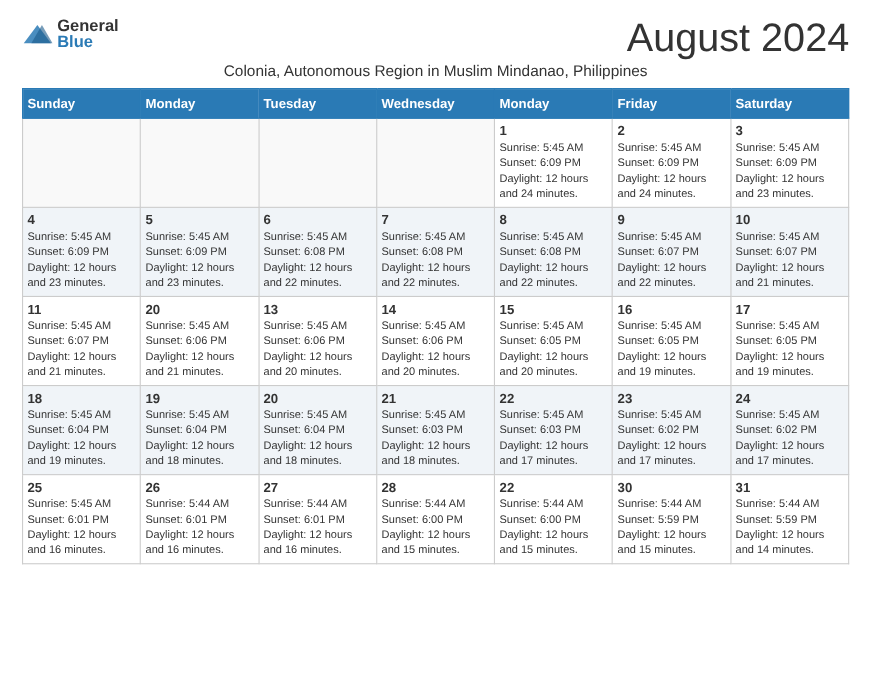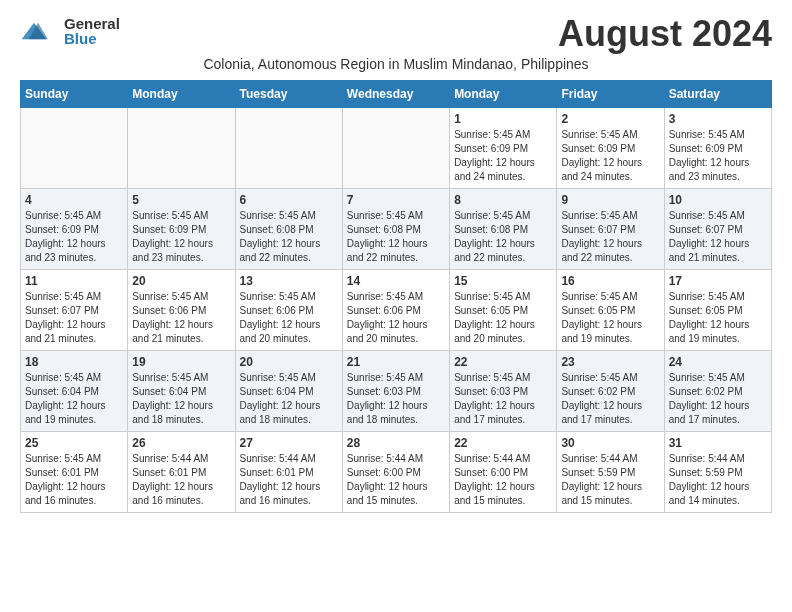--- a/index.html
+++ b/index.html
@@ -12,41 +12,41 @@
     }
     .header-top {
       display: flex;
       align-items: flex-start;
       justify-content: space-between;
       margin-bottom: 4px;
     }
     .logo {
       display: flex;
       align-items: center;
-      gap: 16px;
+      gap: 4px;
     }
     .logo-text-general {
       font-size: 15px;
       font-weight: bold;
       color: #333;
       line-height: 1;
     }
     .logo-text-blue {
       font-size: 15px;
       font-weight: bold;
       color: #2a7ab5;
       line-height: 1;
     }
     .logo-icon {
       width: 28px;
       height: 22px;
     }
     .month-title {
       font-size: 36px;
-      font-weight: bold;
+      font-weight: normal;
       color: #333;
       text-align: right;
       line-height: 1;
     }
     .subtitle {
       text-align: center;
       font-size: 14px;
       color: #333;
       margin-bottom: 8px;
       font-weight: normal;

